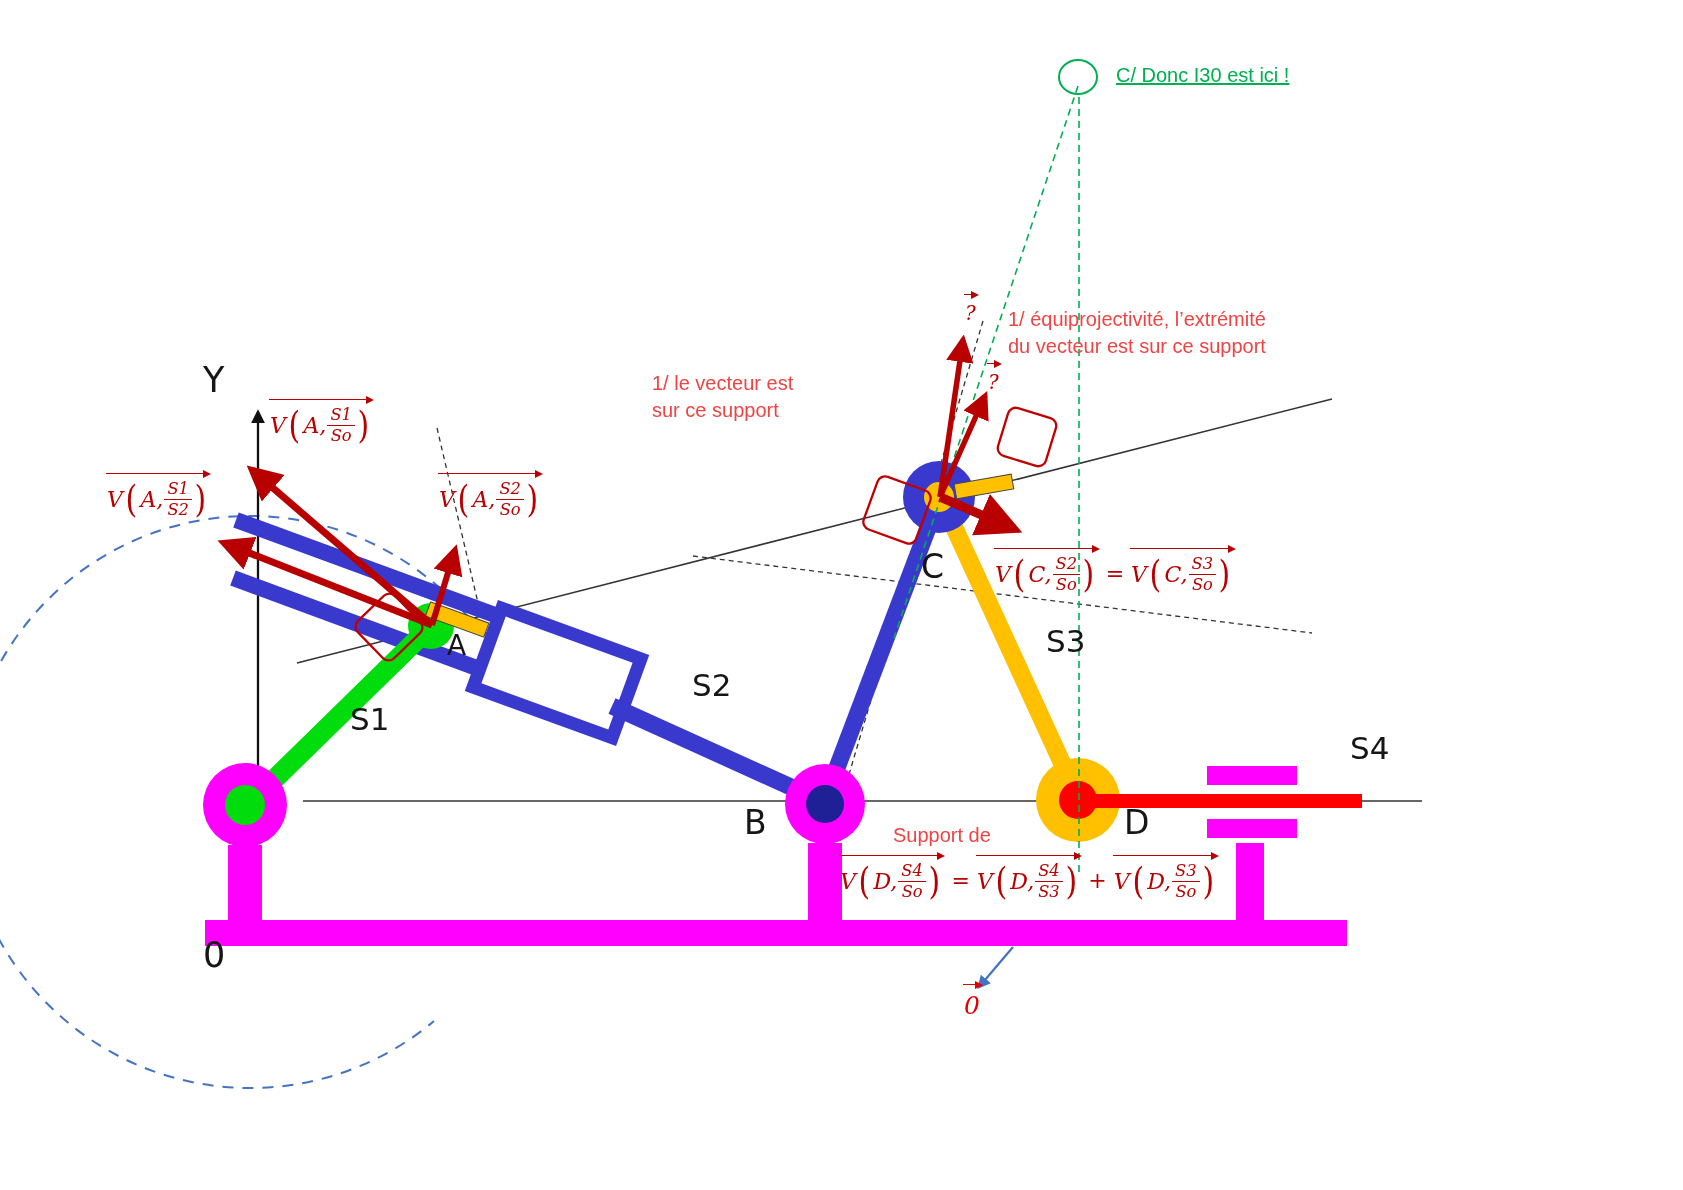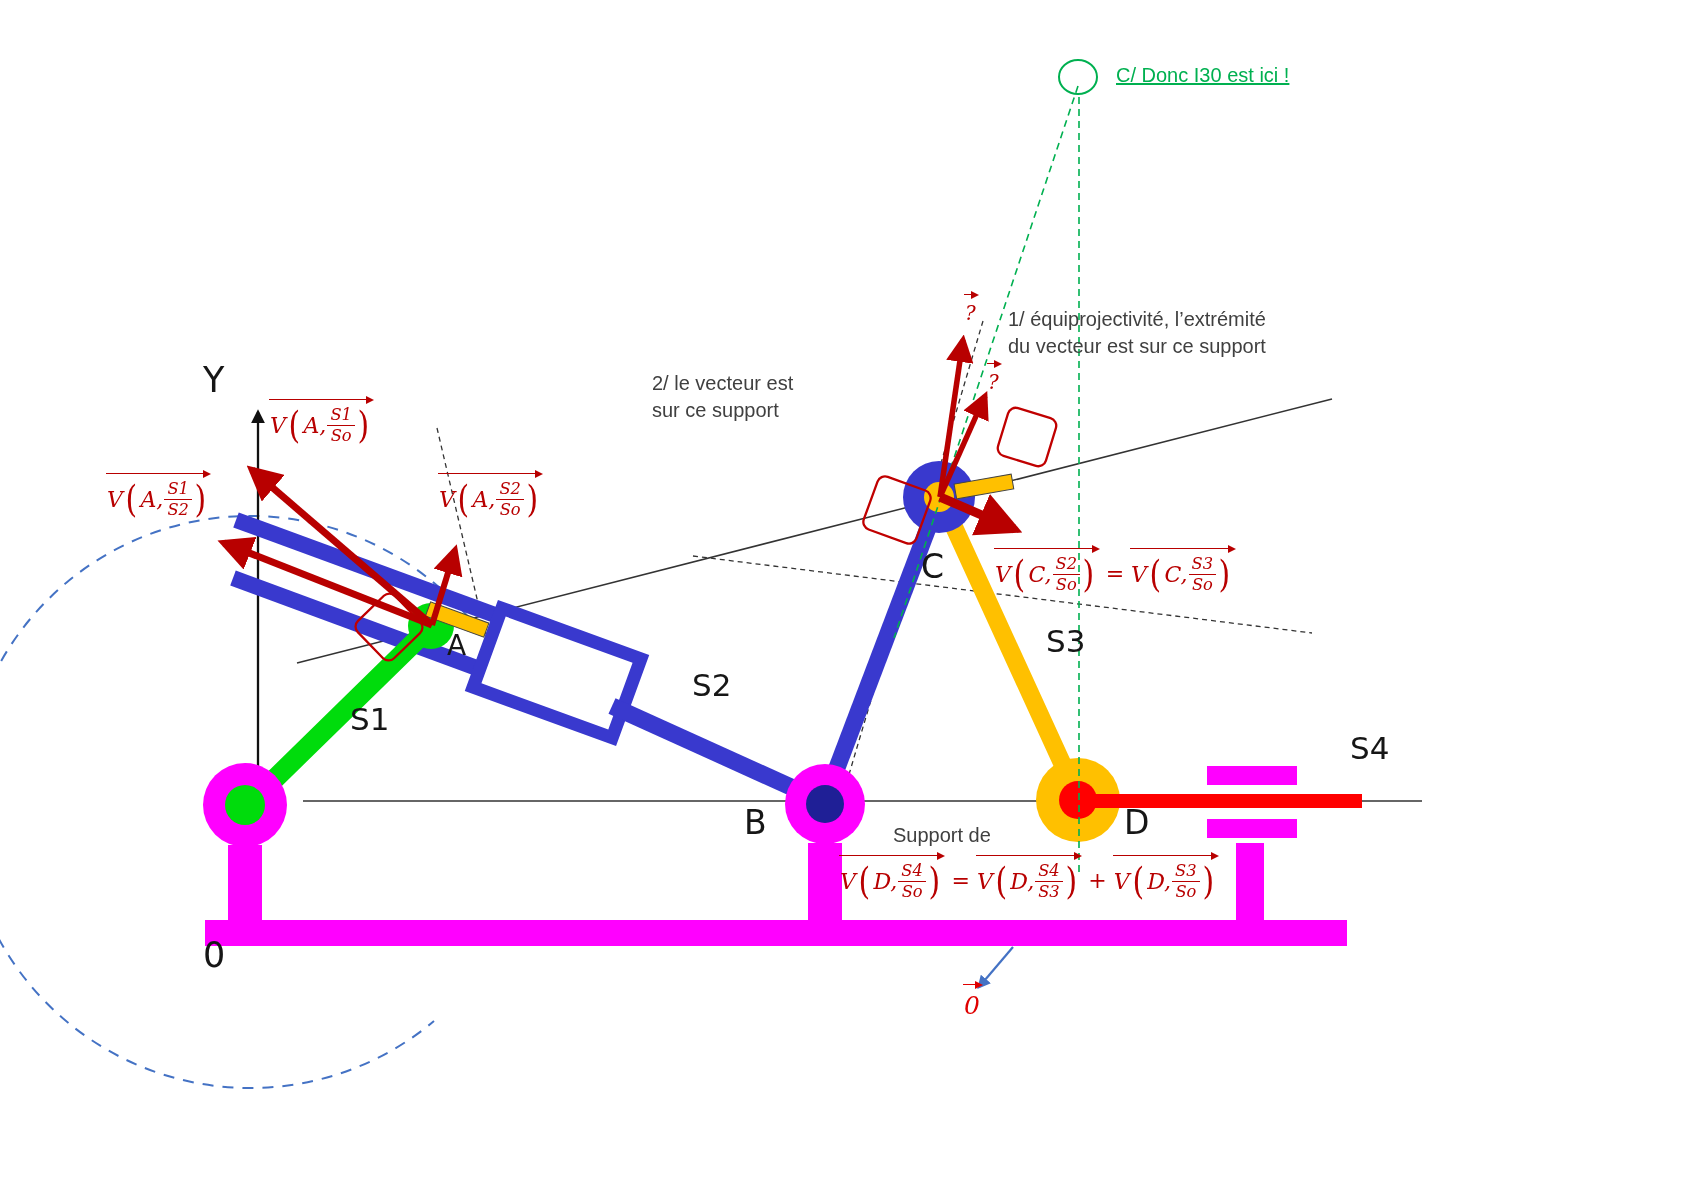--- a/index.html
+++ b/index.html
@@ -3,21 +3,21 @@
 <meta charset="utf-8">
 <style>
   html,body{margin:0;padding:0;background:#fff;}
   #stage{position:relative;width:1683px;height:1190px;background:#fff;overflow:hidden;
          font-family:"Liberation Sans",sans-serif;}
   #stage > svg{position:absolute;left:0;top:0;}
 
   .mlabel{position:absolute;color:#161616;font-family:"DejaVu Sans",sans-serif;
           white-space:nowrap;line-height:1;}
   .note{position:absolute;font-family:"Liberation Sans",sans-serif;font-size:20px;
-        color:#404040;line-height:1.35;white-space:nowrap;}
+        color:#ef4444;line-height:1.35;white-space:nowrap;}
   .note.green{color:#00B050;text-decoration:underline;}
 
   .formula{position:absolute;color:#B80000;font-family:"DejaVu Serif",serif;
            font-size:22px;display:flex;align-items:center;white-space:nowrap;}
   .term{position:relative;display:inline-flex;align-items:center;padding:10px 4px 0 2px;}
   .term::before{content:"";position:absolute;top:3px;left:1px;right:9px;
                 border-top:1.7px solid currentColor;}
   .term::after{content:"";position:absolute;top:0;right:1px;
                border-left:8px solid currentColor;
                border-top:4px solid transparent;border-bottom:4px solid transparent;}
@@ -120,21 +120,21 @@
 
   <div class="note green" style="left:1116px;top:62px;">
     <div>C/ Donc I30 est ici !</div>
   </div>
 
   <div class="note" style="left:1008px;top:306px;">
     <div>1/ équiprojectivité, l’extrémité</div>
     <div>du vecteur est sur ce support</div>
   </div>
   <div class="note" style="left:652px;top:370px;">
-    <div>2/ le vecteur est</div>
+    <div>1/ le vecteur est</div>
     <div>sur ce support</div>
   </div>
   <div class="note" style="left:893px;top:822px;">Support de</div>
 
   <div class="formula" style="left:268px;top:396px;">
     <span class="term">
         <span class="vlet">V</span>
         <span class="paren">(</span>
         <span class="pt">A,</span>
         <span class="frac">

